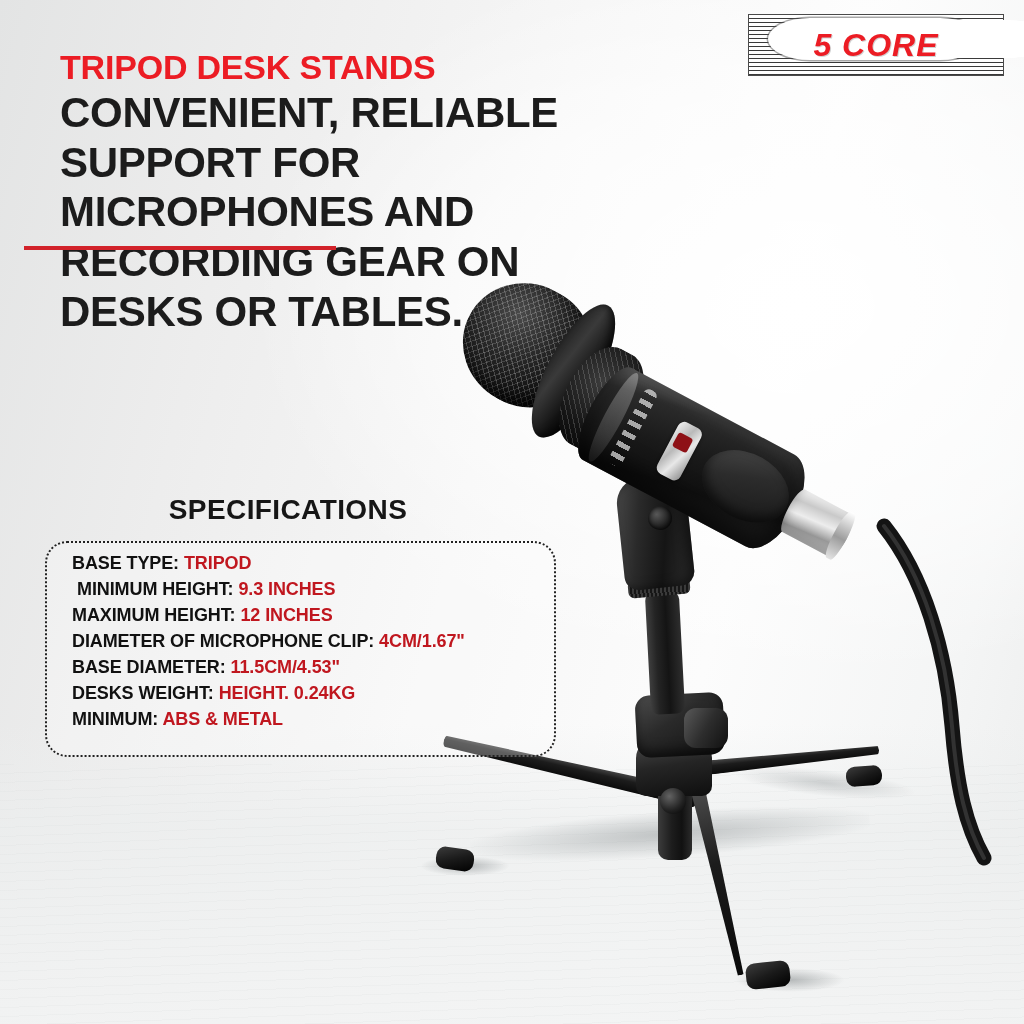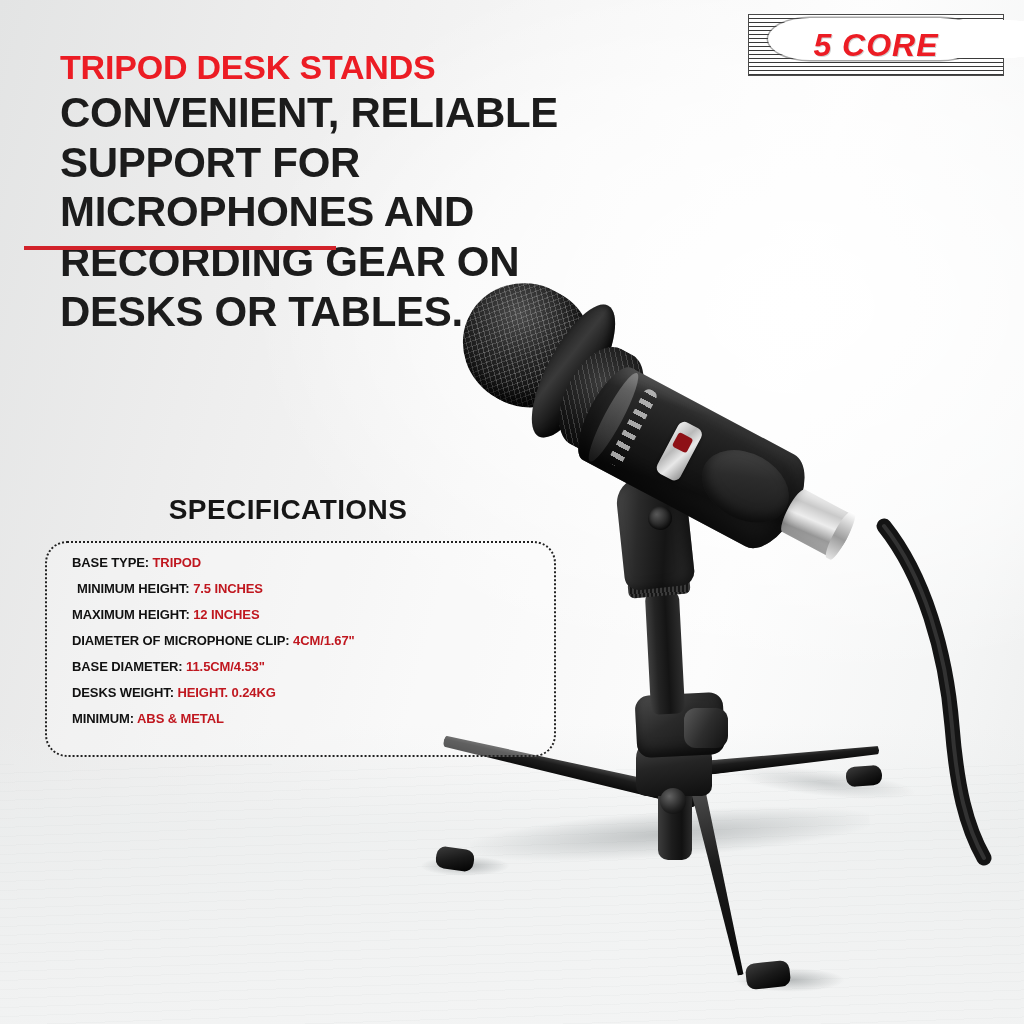--- a/index.html
+++ b/index.html
@@ -92,21 +92,21 @@
   .spec-box {
     position:absolute; left:45px; top:541px; width:511px; height:216px;
     border:2.6px dotted #222;
     border-radius:22px;
     background:rgba(255,255,255,0.30);
   }
   .spec-list {
     position:absolute; left:72px; top:550px; width:480px;
   }
   .spec-row {
-    font-size:13px; font-weight:bold; color:#111;
+    font-size:18px; font-weight:bold; color:#111;
     line-height:26px; white-space:nowrap; letter-spacing:-0.1px;
   }
   .spec-row .val { color:#c0171f; }
   .spec-row.indent { padding-left:5px; }
 
   
   .product { position:absolute; left:0; top:0; width:1024px; height:1024px; pointer-events:none; }
 
   
   .shadow-main {
@@ -356,21 +356,21 @@
 
   <div class="spec-title">SPECIFICATIONS</div>
   <div class="spec-box"></div>
   <div class="spec-list">
     <div class="spec-row">
       <span>BASE TYPE:</span>
       <span class="val">TRIPOD</span>
     </div>
     <div class="spec-row indent">
       <span>MINIMUM HEIGHT:</span>
-      <span class="val">7.5 INCHES</span>
+      <span class="val">9.3 INCHES</span>
     </div>
     <div class="spec-row">
       <span>MAXIMUM HEIGHT:</span>
       <span class="val">12 INCHES</span>
     </div>
     <div class="spec-row">
       <span>DIAMETER OF MICROPHONE CLIP:</span>
       <span class="val">4CM/1.67"</span>
     </div>
     <div class="spec-row">

